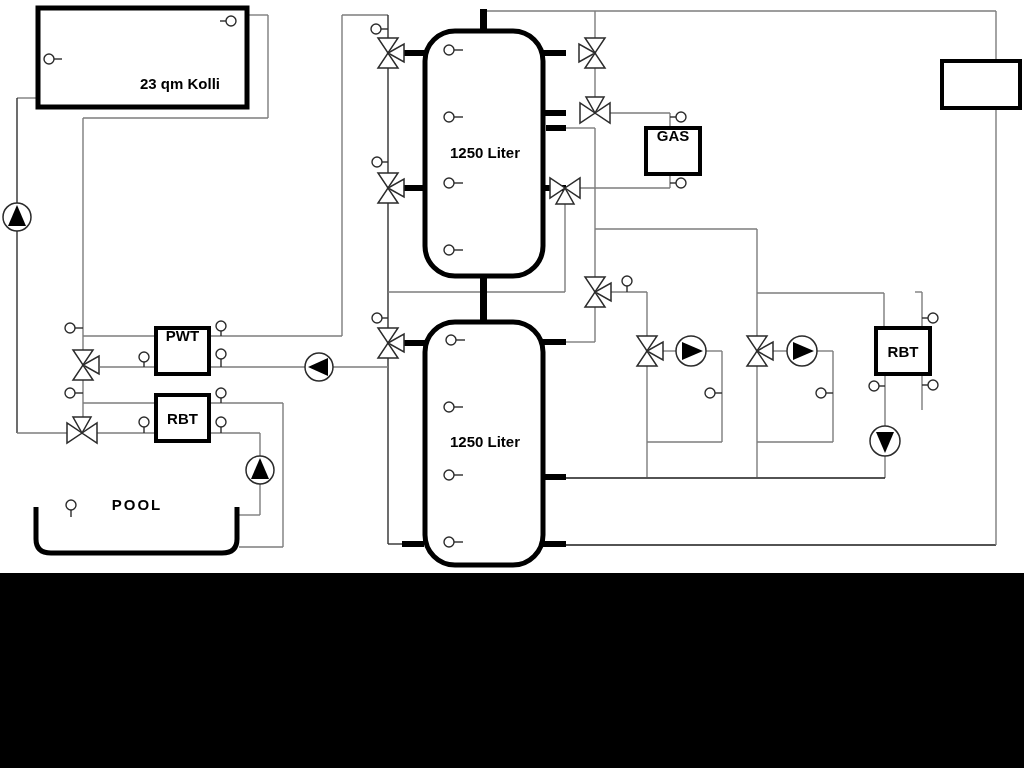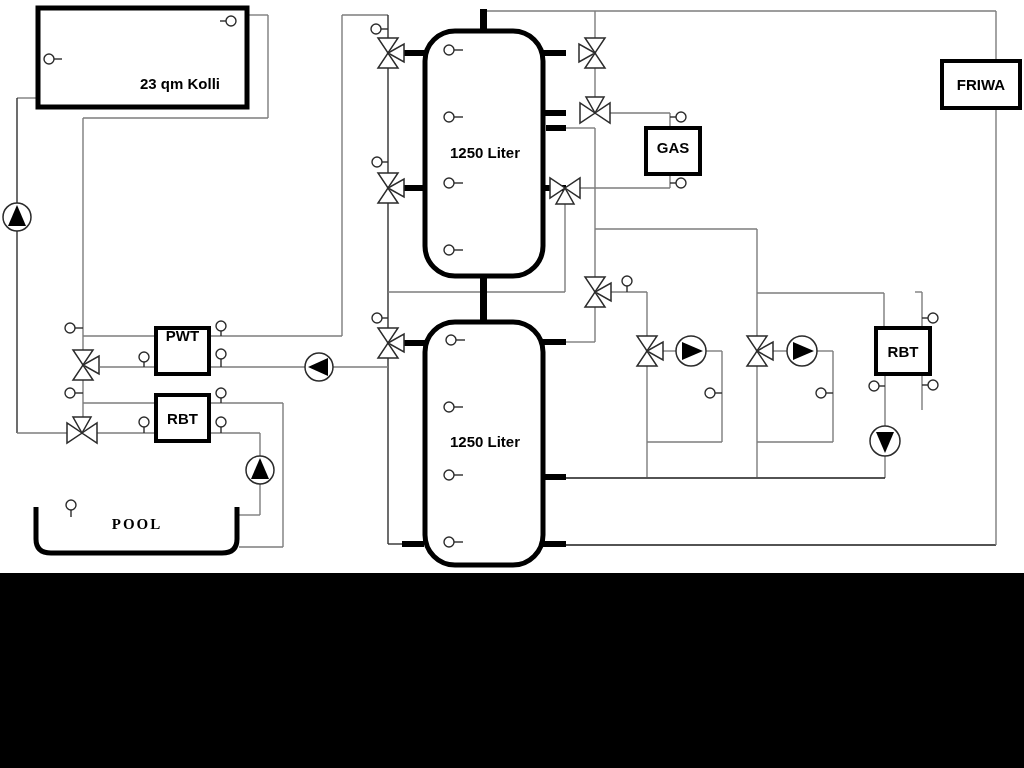--- a/index.html
+++ b/index.html
@@ -342,20 +342,19 @@
           <circle cx="933" cy="385" r="5"></circle>
         </g>
   </g>
 </svg>
 
 <div class="lbl" style="left:120px;top:75px;width:120px;">23 qm Kolli</div>
 <div class="lbl" style="left:426px;top:144px;width:118px;">1250 Liter</div>
 <div class="lbl" style="left:426px;top:433px;width:118px;">1250 Liter</div>
 <div class="lbl boxlbl" style="left:156px;top:312px;width:53px;height:46px;">PWT</div>
 <div class="lbl boxlbl" style="left:156px;top:395px;width:53px;height:46px;">RBT</div>
-<div class="lbl boxlbl" style="left:646px;top:124px;width:54px;height:46px;">GAS</div>
-<div class="lbl boxlbl" style="left:942px;top:61px;width:78px;height:47px;">FRIWA</div>
+<div class="lbl boxlbl" style="left:646px;top:112px;width:54px;height:46px;">GAS</div>
 <div class="lbl boxlbl" style="left:876px;top:328px;width:54px;height:46px;">RBT</div>
-<div class="lbl" style="left:57px;top:516px;width:160px;letter-spacing:2px;font-family:Liberation Serif, serif;">POOL</div>
+<div class="lbl" style="left:57px;top:496px;width:160px;letter-spacing:2px;">POOL</div>
 
 <div id="letterbox"></div>
 
 </div>
 
 </body></html>

